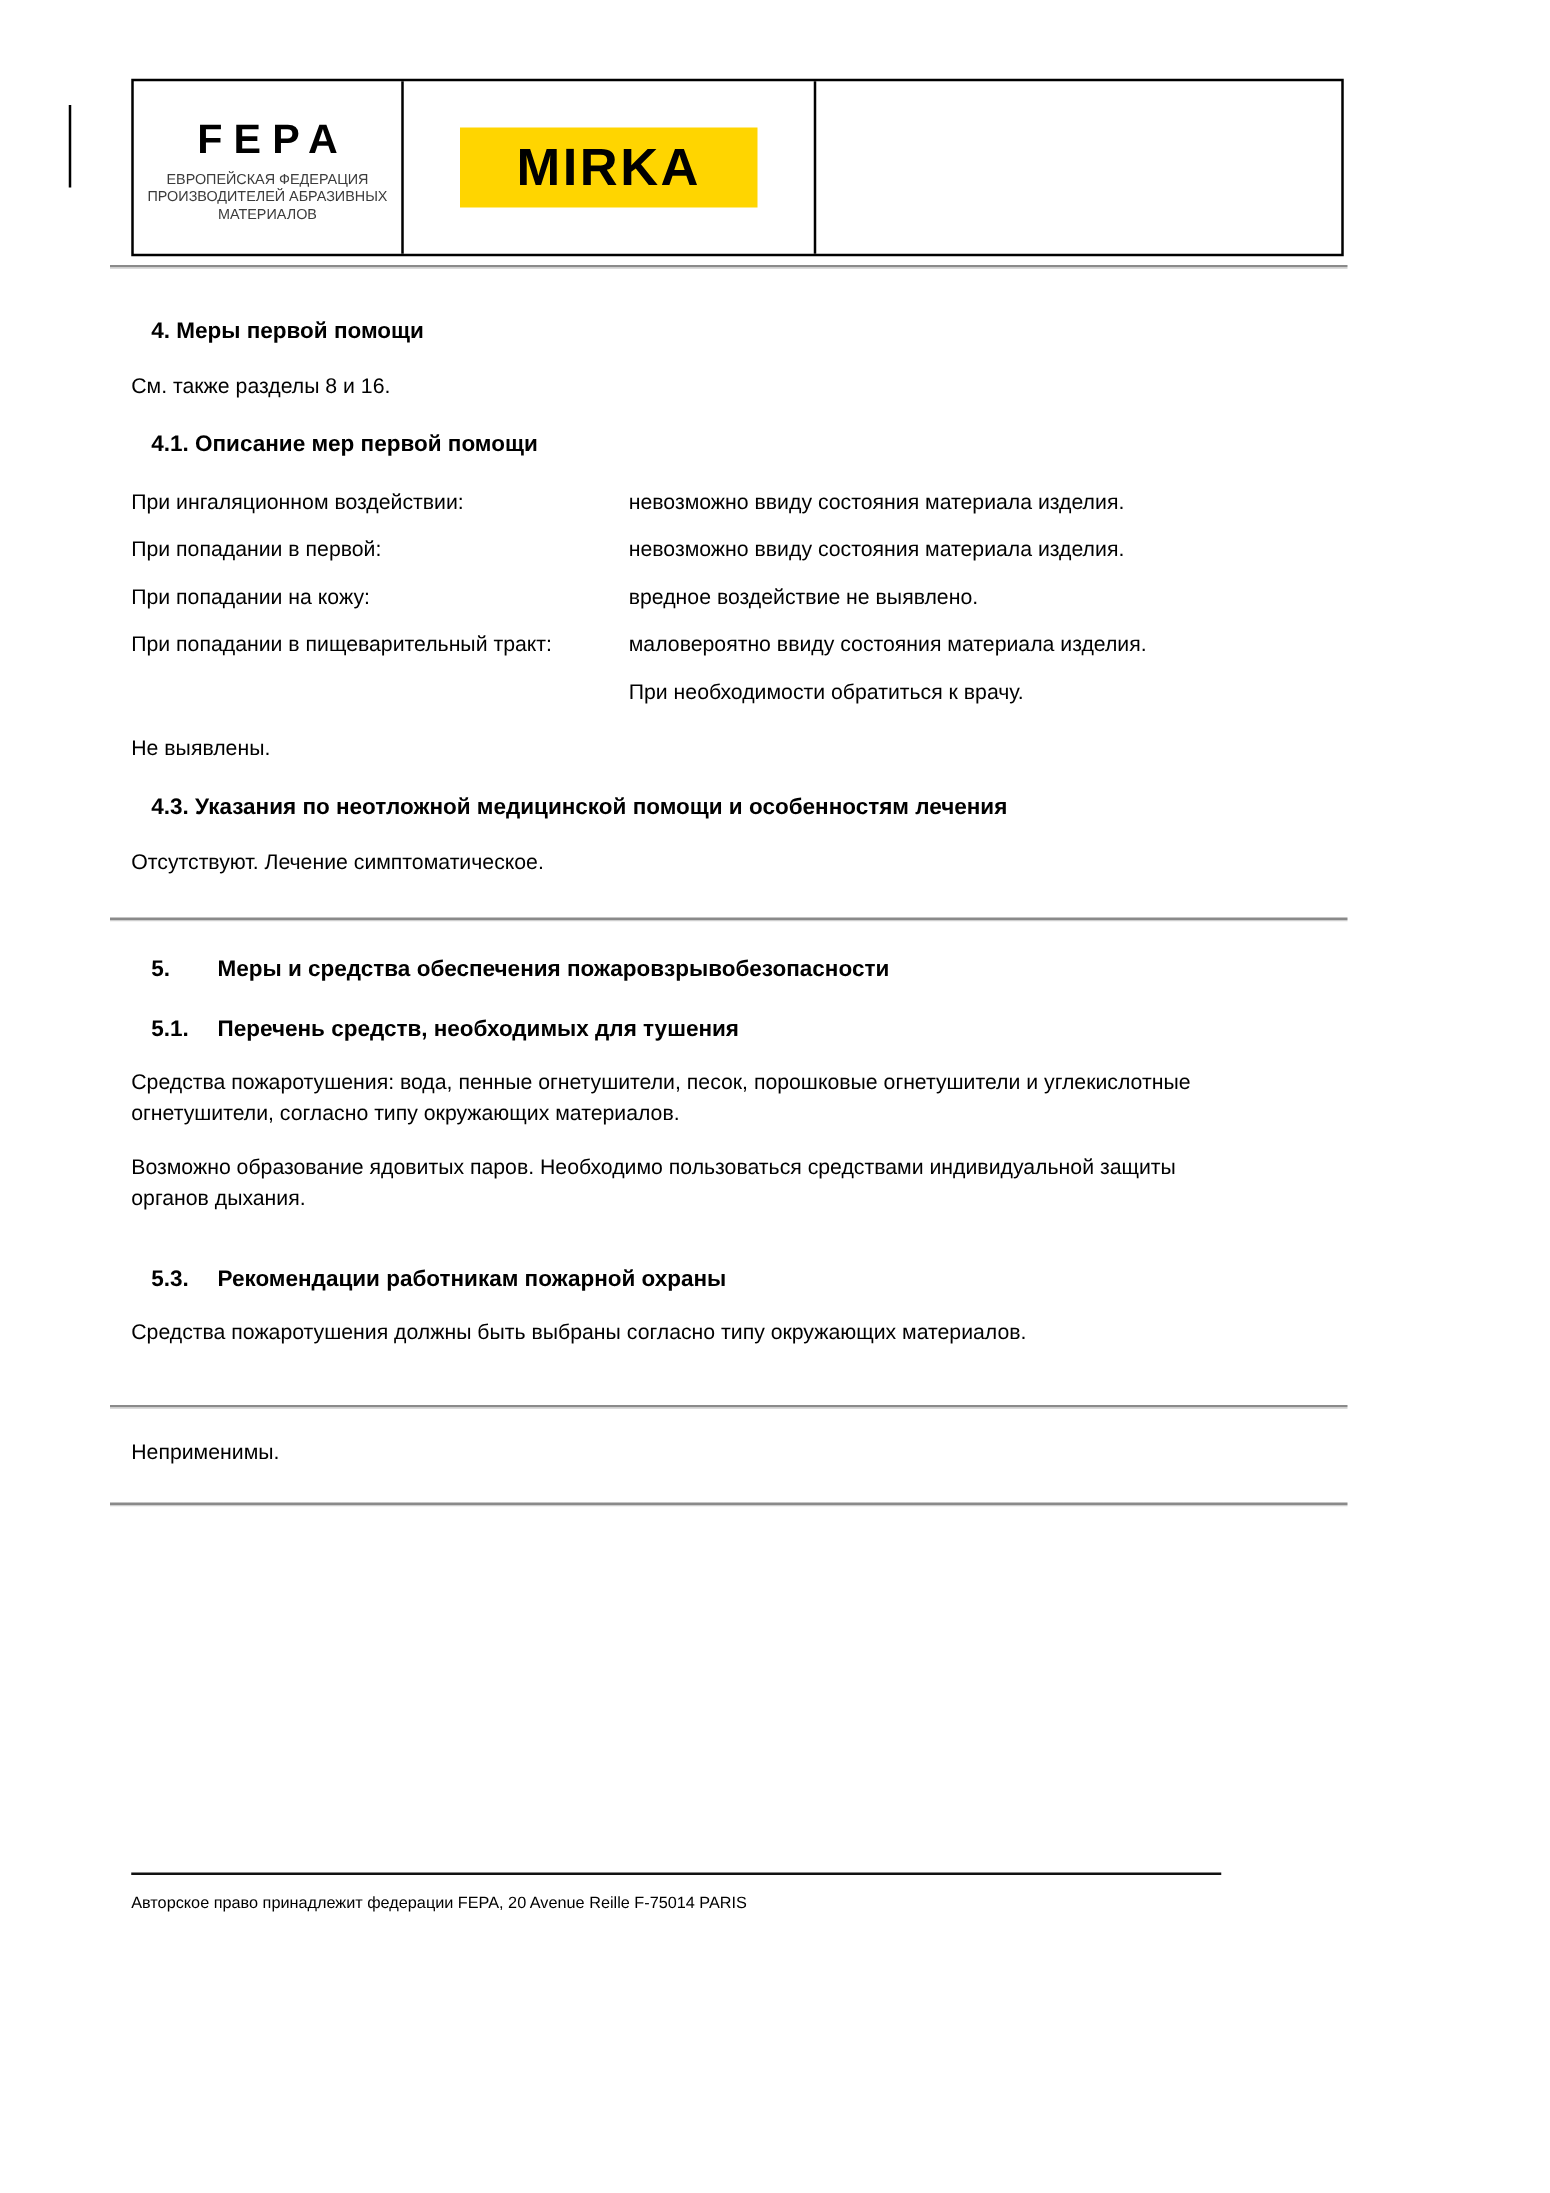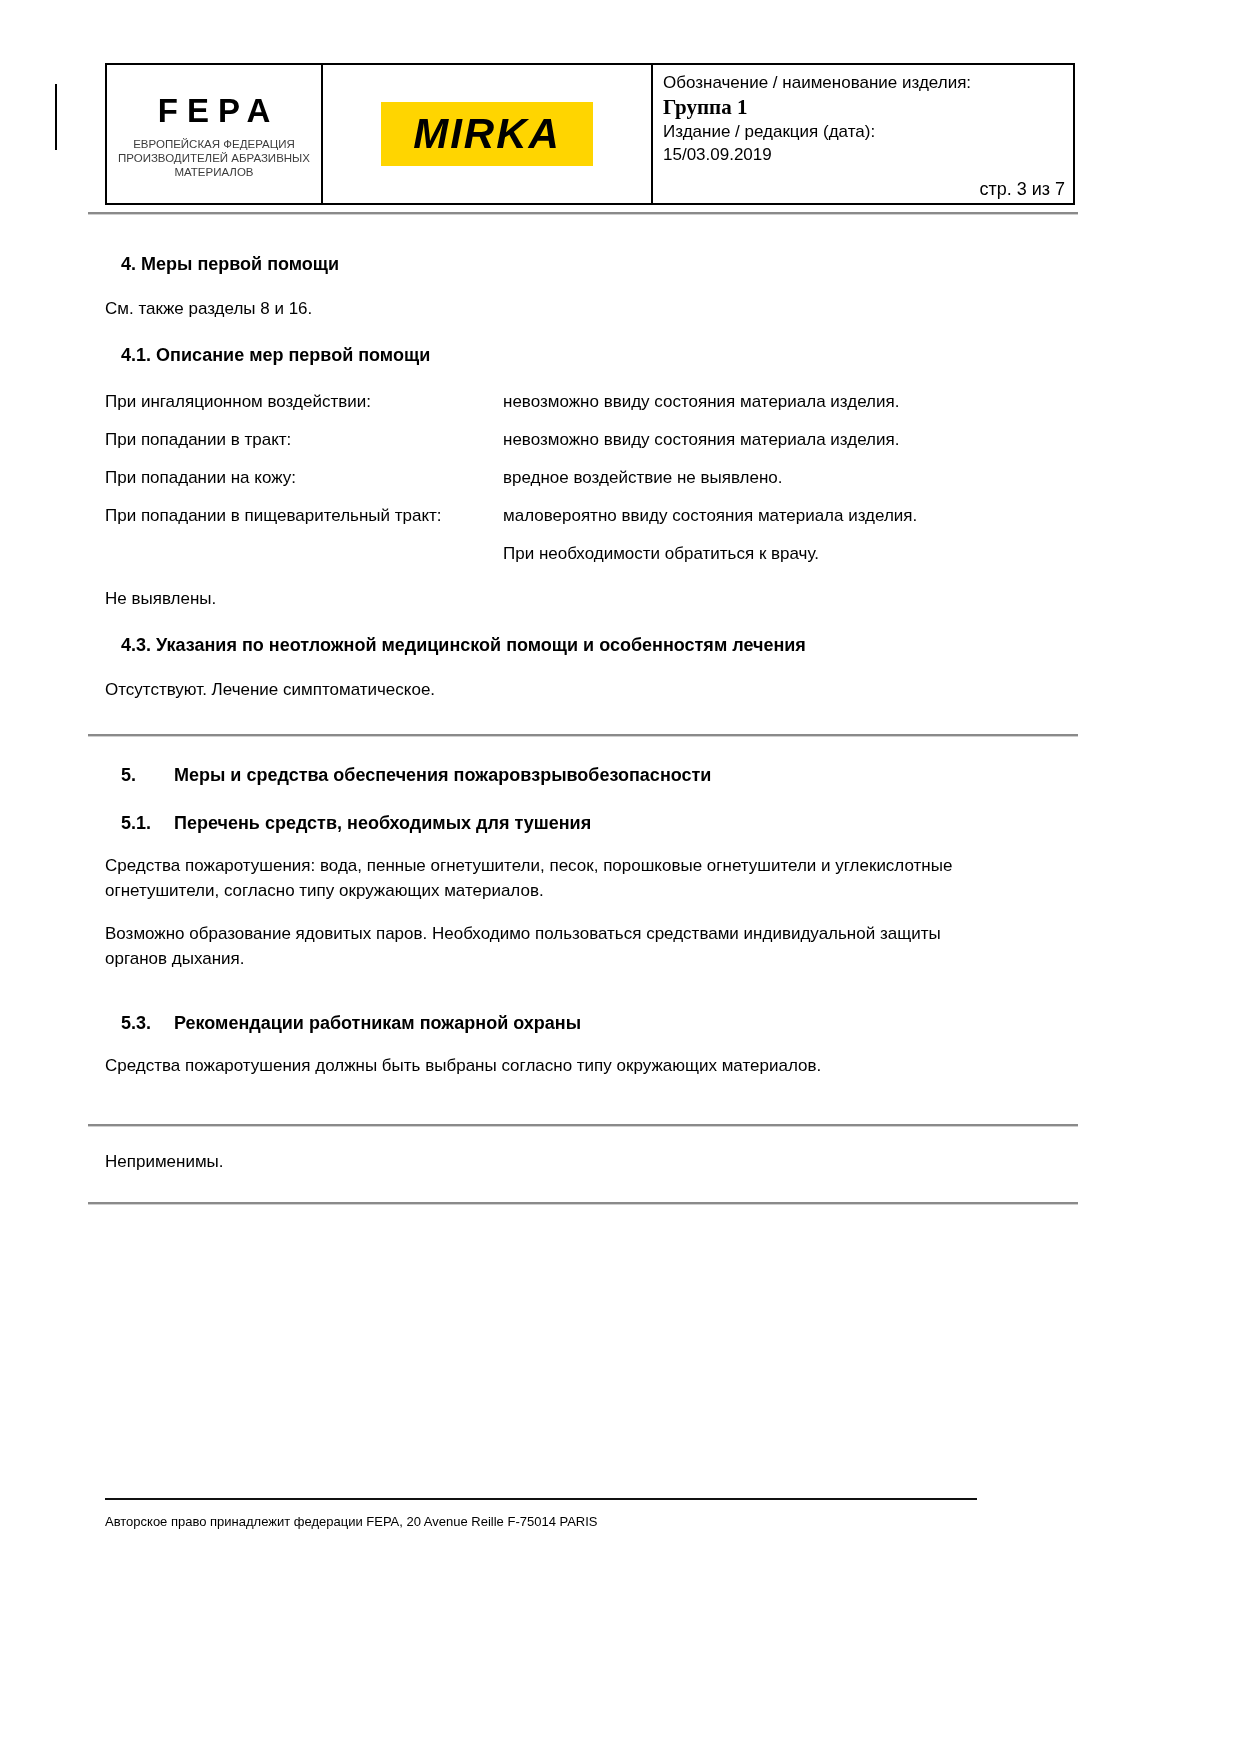--- a/index.html
+++ b/index.html
@@ -52,23 +52,23 @@
     font-size: 11.5px;
     line-height: 14px;
     color: #3c3c3c;
   }
   .cell-mirka {
     width: 330px;
     border-right: 2px solid #000;
     display: flex; align-items: center; justify-content: center;
   }
   .mirka-logo {
-    width: 212px; height: 64px;
+    width: 238px; height: 64px;
     display: flex; align-items: center; justify-content: center;
-    font-weight: bold; font-style: italic;
+    font-weight: bold; 
     font-size: 42px;
     letter-spacing: 2px;
     color: #000;
   }
   .cell-meta {
     flex: 1;
     position: relative;
     padding: 6px 8px 4px 10px;
   }
   .meta-label { font-size: 17px; line-height: 23px; }
@@ -153,46 +153,39 @@
   <div class="change-bar"></div>
 
   <div class="header-table">
     <div class="cell cell-fepa">
       <div class="fepa-word">FEPA</div>
       <div class="fepa-sub">ЕВРОПЕЙСКАЯ ФЕДЕРАЦИЯ ПРОИЗВОДИТЕЛЕЙ АБРАЗИВНЫХ МАТЕРИАЛОВ</div>
     </div>
     <div class="cell cell-mirka">
       <div class="mirka-logo" id="mirka-logo" style="background: rgb(255, 213, 0);">MIRKA</div>
     </div>
-    <div class="cell cell-meta">
-      <div class="meta-label">Обозначение / наименование изделия:</div>
-      <div class="meta-value-bold">Группа 1</div>
-      <div class="meta-label">Издание / редакция (дата):</div>
-      <div class="meta-label">15/03.09.2019</div>
-      <div class="page-num">стр. 3 из 7</div>
-    </div>
   </div>
 
   <div class="rule rule-header"></div>
 
   <div class="content">
 
     <h2 class="hsec mt22">4. Меры первой помощи</h2>
 
     <p class="para mt20">См. также разделы 8 и 16.</p>
 
     <h2 class="hsec mt22">4.1. Описание мер первой помощи</h2>
 
     <div class="def-list">
       <div class="def-row">
         <div class="def-label">При ингаляционном воздействии:</div>
         <div class="def-value">невозможно ввиду состояния материала изделия.</div>
       </div>
       <div class="def-row">
-        <div class="def-label">При попадании в тракт:</div>
+        <div class="def-label">При попадании в первой:</div>
         <div class="def-value">невозможно ввиду состояния материала изделия.</div>
       </div>
       <div class="def-row">
         <div class="def-label">При попадании на кожу:</div>
         <div class="def-value">вредное воздействие не выявлено.</div>
       </div>
       <div class="def-row">
         <div class="def-label">При попадании в пищеварительный тракт:</div>
         <div class="def-value">маловероятно ввиду состояния материала изделия.</div>
       </div>

